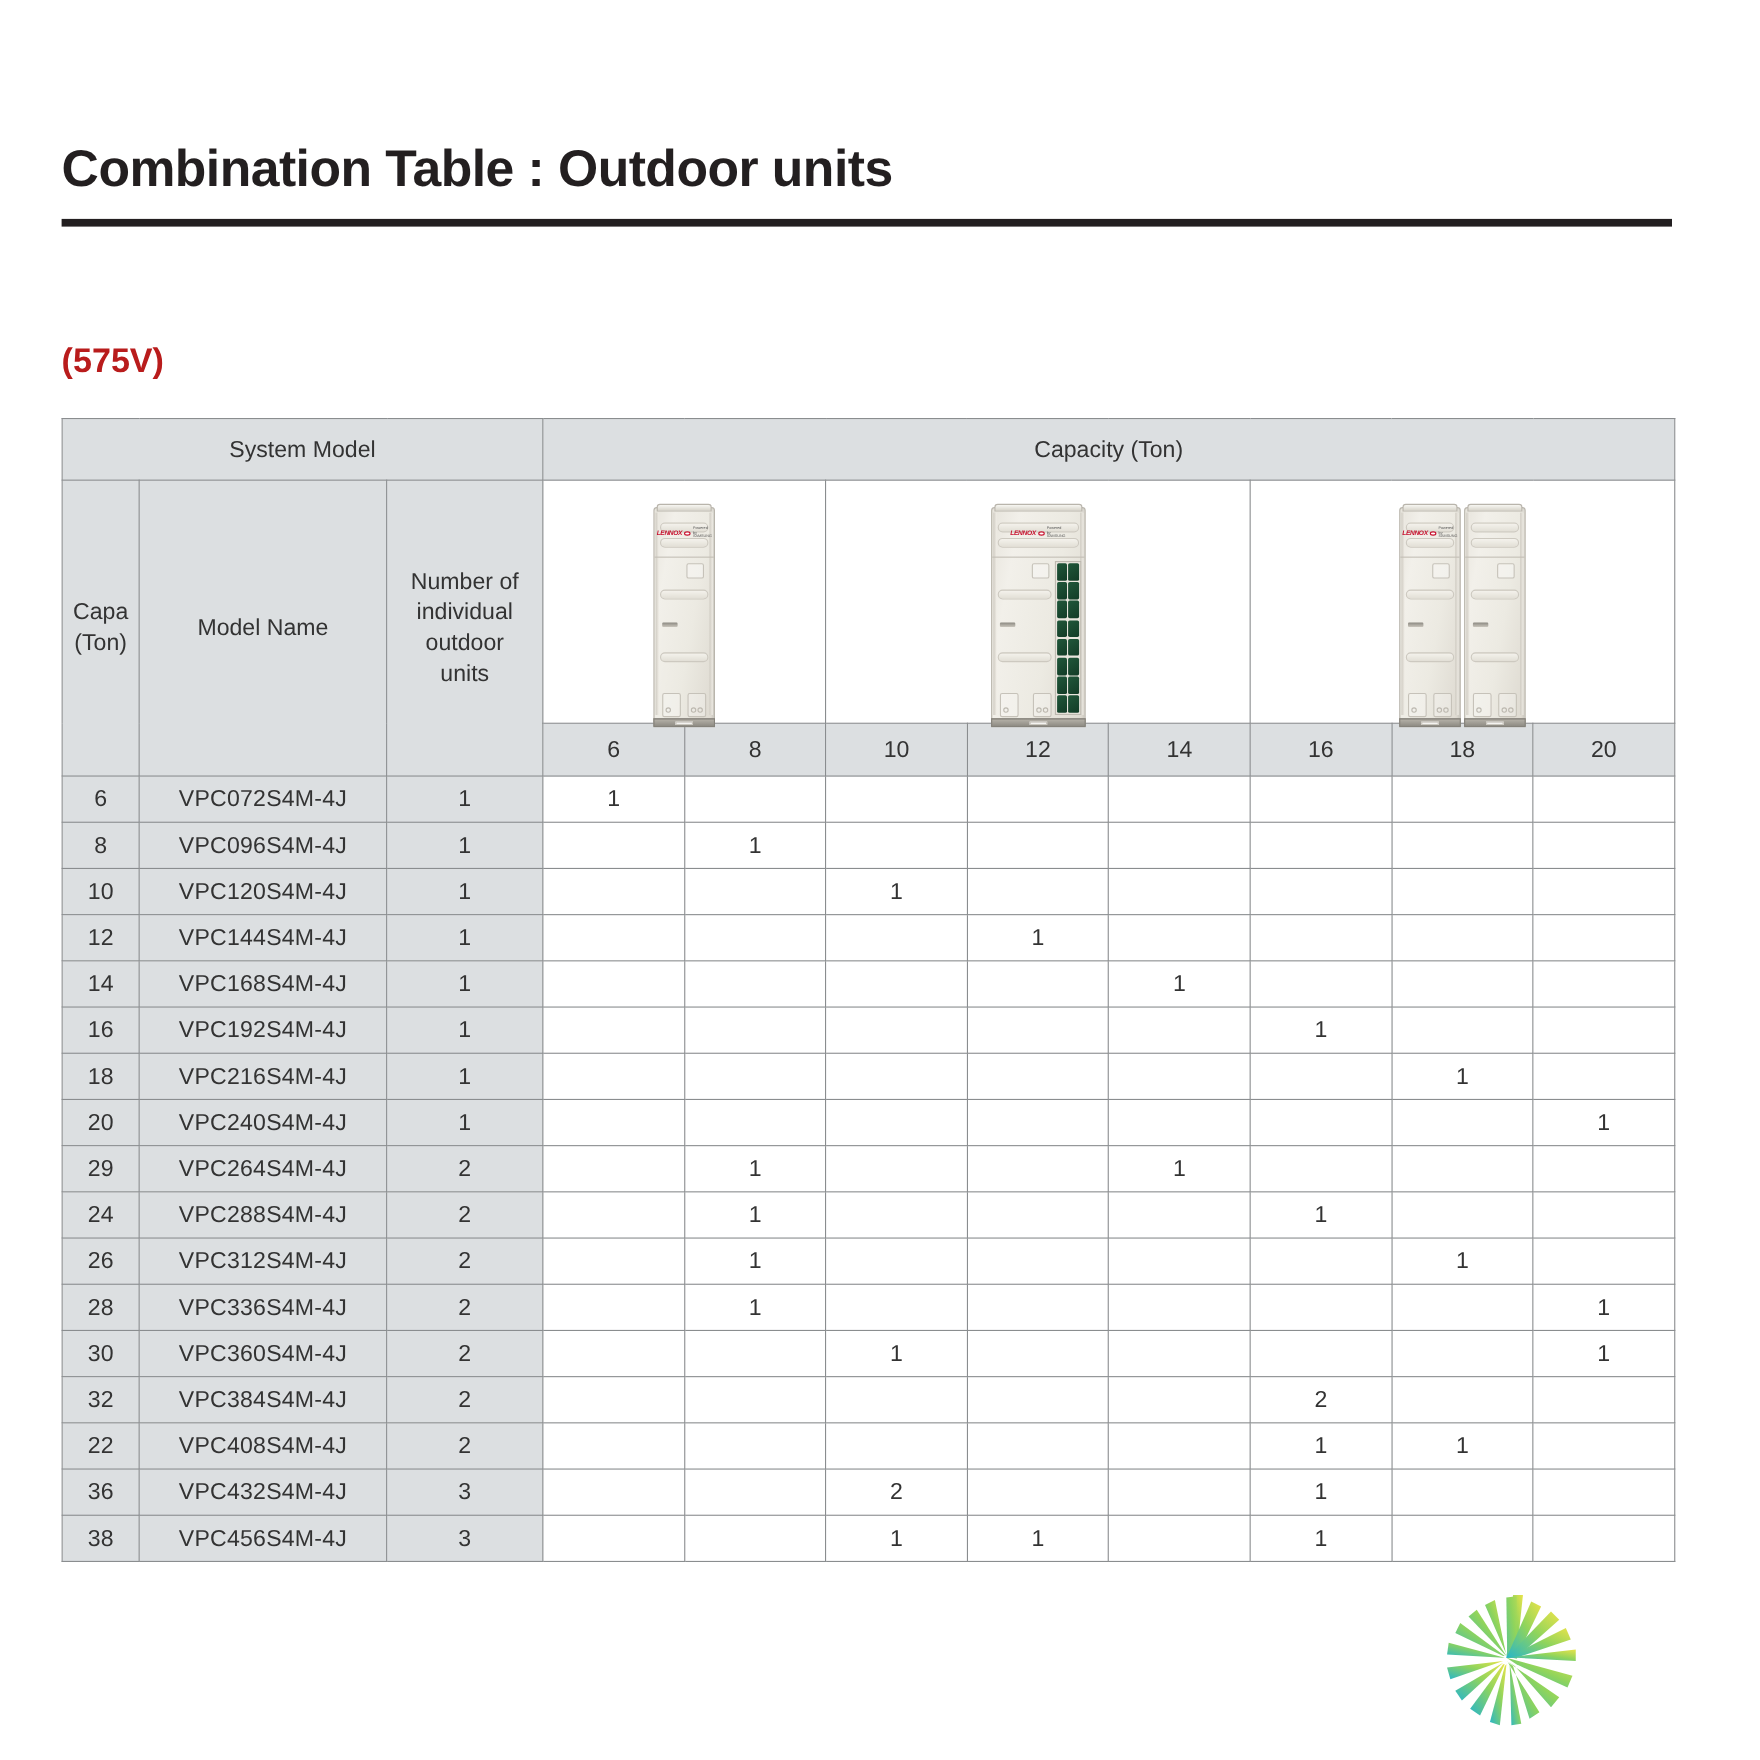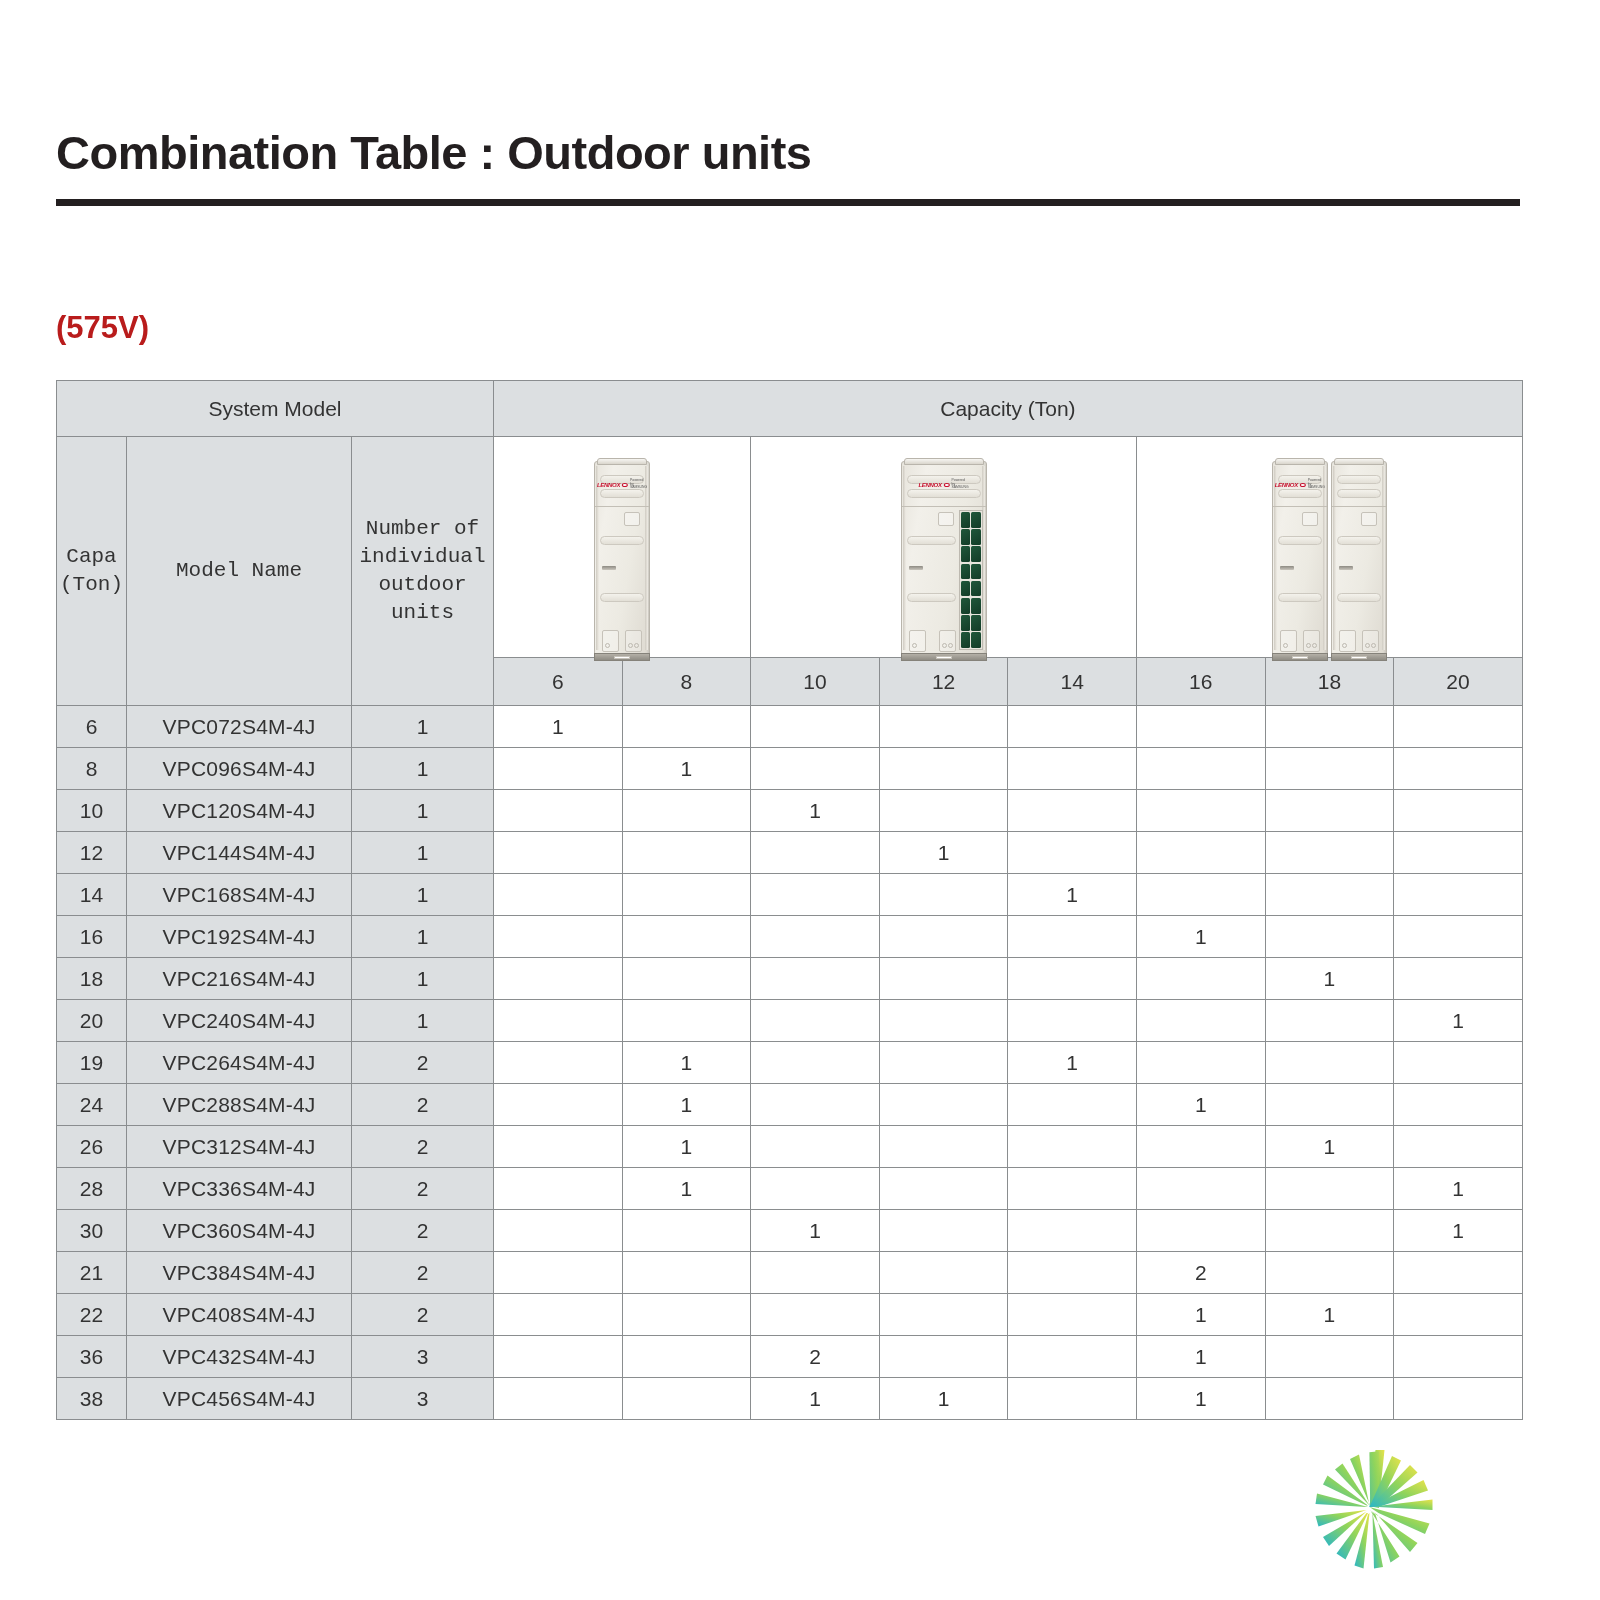--- a/index.html
+++ b/index.html
@@ -51,21 +51,21 @@
     vertical-align: middle;
   }
   .hdr { background: #dcdfe1; }
   .outer-top { border-top: 2px solid #6e7173; }
   .outer-left { border-left: 2px solid #6e7173; }
   .outer-right { border-right: 2px solid #6e7173; margin-top: 32px; }
   .outer-bottom { border-bottom: 2px solid #6e7173; }
 
   .h-sysmodel { height: 56px; font-size: 22px; }
   .h-capacity { height: 56px; font-size: 22px; }
-  .h-sub { height: 222px; font-size: 22px; line-height: 1.34; padding: 4px 6px; font-family: Liberation Mono, monospace; }
+  .h-sub { height: 222px; font-size: 22px; line-height: 1.34; padding: 4px 6px; }
   .h-num { height: 48px; font-size: 23px; background: #dcdfe1; }
 
   .cell-gray { background: #dcdfe1; height: 42px; }
   .cell-white { background: #ffffff; height: 42px; }
   .cell-model { font-size: 22px; letter-spacing: 0.2px; margin-left: 43px; }
   .cell-val { font-size: 22px; }
 
   
   col.c-capa  { width: 70px; }
   col.c-model { width: 225px; }
@@ -462,21 +462,21 @@
             <td class="cell-white cell-val"></td>
             <td class="cell-white cell-val"></td>
             <td class="cell-white cell-val"></td>
             <td class="cell-white cell-val"></td>
             <td class="cell-white cell-val"></td>
             <td class="cell-white cell-val"></td>
             <td class="cell-white cell-val"></td>
             <td class="cell-white cell-val outer-right">1</td>
           </tr>
           <tr>
-            <td class="cell-gray outer-left">19</td>
+            <td class="cell-gray outer-left">29</td>
             <td class="cell-gray cell-model">VPC264S4M-4J</td>
             <td class="cell-gray cell-val">2</td>
             <td class="cell-white cell-val"></td>
             <td class="cell-white cell-val">1</td>
             <td class="cell-white cell-val"></td>
             <td class="cell-white cell-val"></td>
             <td class="cell-white cell-val">1</td>
             <td class="cell-white cell-val"></td>
             <td class="cell-white cell-val"></td>
             <td class="cell-white cell-val outer-right"></td>
@@ -527,21 +527,21 @@
             <td class="cell-white cell-val"></td>
             <td class="cell-white cell-val"></td>
             <td class="cell-white cell-val">1</td>
             <td class="cell-white cell-val"></td>
             <td class="cell-white cell-val"></td>
             <td class="cell-white cell-val"></td>
             <td class="cell-white cell-val"></td>
             <td class="cell-white cell-val outer-right">1</td>
           </tr>
           <tr>
-            <td class="cell-gray outer-left">21</td>
+            <td class="cell-gray outer-left">32</td>
             <td class="cell-gray cell-model">VPC384S4M-4J</td>
             <td class="cell-gray cell-val">2</td>
             <td class="cell-white cell-val"></td>
             <td class="cell-white cell-val"></td>
             <td class="cell-white cell-val"></td>
             <td class="cell-white cell-val"></td>
             <td class="cell-white cell-val"></td>
             <td class="cell-white cell-val">2</td>
             <td class="cell-white cell-val"></td>
             <td class="cell-white cell-val outer-right"></td>

